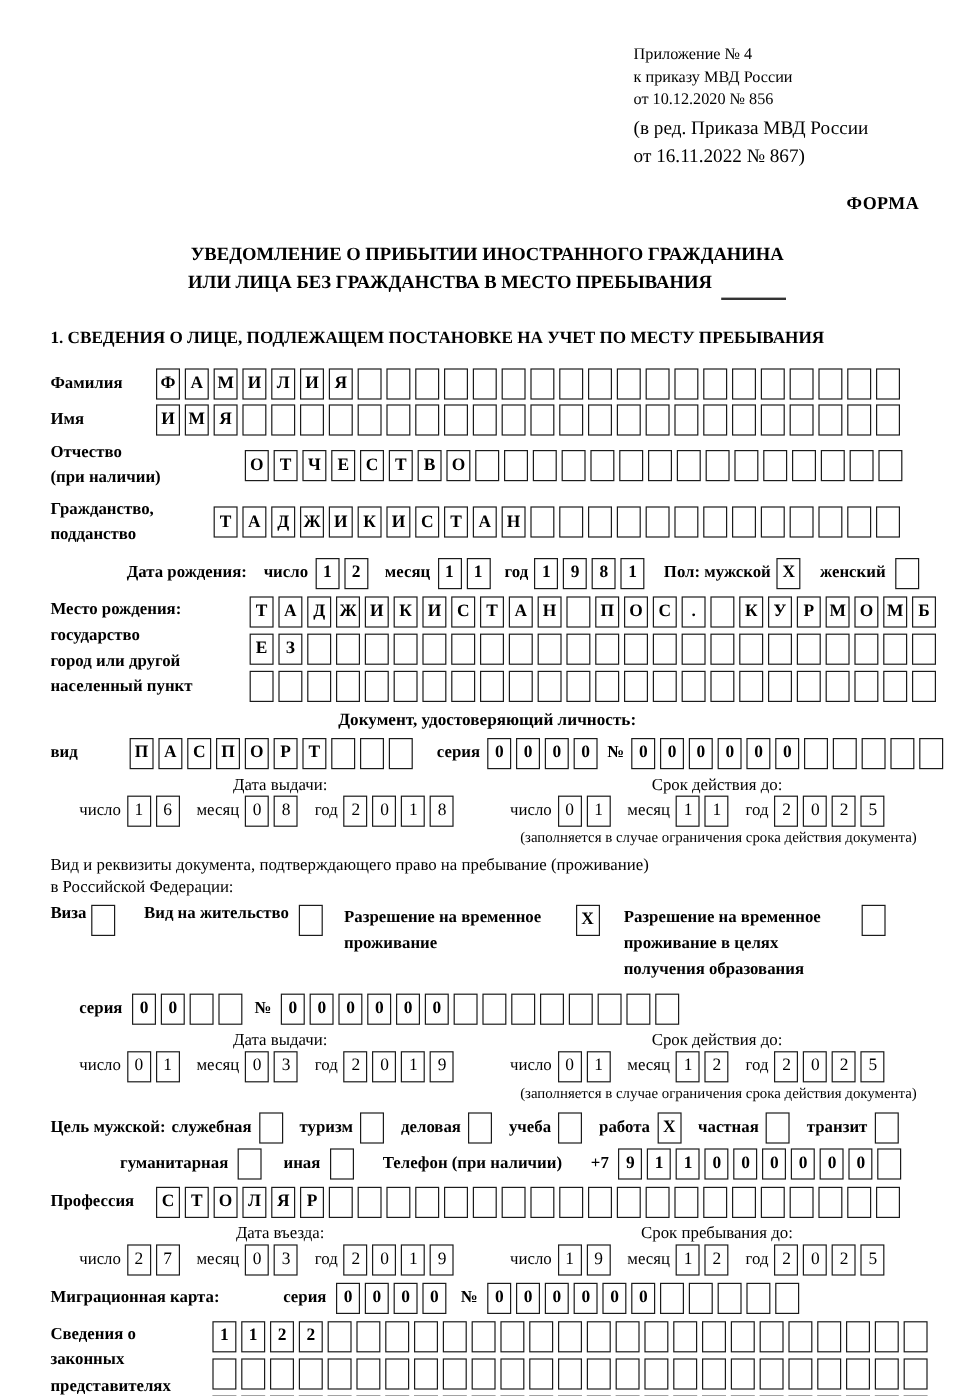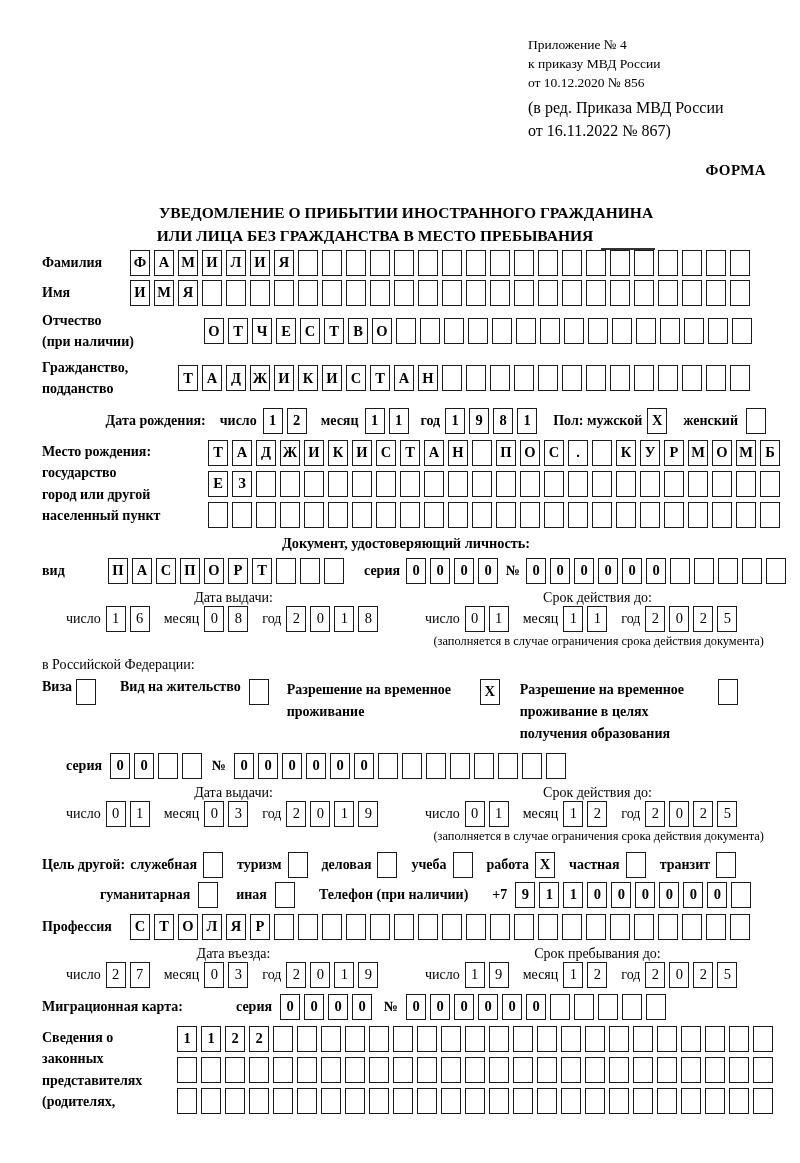--- a/index.html
+++ b/index.html
@@ -60,20 +60,21 @@
     </div>
   </div>
 
   <div class="form-word">ФОРМА</div>
 
   <div class="title">
     <div>УВЕДОМЛЕНИЕ О ПРИБЫТИИ ИНОСТРАННОГО ГРАЖДАНИНА</div>
     <div><span>ИЛИ ЛИЦА БЕЗ ГРАЖДАНСТВА В МЕСТО ПРЕБЫВАНИЯ</span><span class="blank-line">&nbsp;</span></div>
   </div>
 
+  <div class="section-h">1. СВЕДЕНИЯ О ЛИЦЕ, ПОДЛЕЖАЩЕМ ПОСТАНОВКЕ НА УЧЕТ ПО МЕСТУ ПРЕБЫВАНИЯ</div>
 
   <div class="row">
     <span class="lbl w88">Фамилия</span>
     <span class="cells">
         <span class="cell">Ф</span>
         <span class="cell">А</span>
         <span class="cell">М</span>
         <span class="cell">И</span>
         <span class="cell">Л</span>
         <span class="cell">И</span>
@@ -393,20 +394,21 @@
       <span class="cells">
           <span class="cell">2</span>
           <span class="cell">0</span>
           <span class="cell">2</span>
           <span class="cell">5</span>
         </span>
     </div>
   </div>
   <div class="note">(заполняется в случае ограничения срока действия документа)</div>
 
+  <div class="plain-line">Вид и реквизиты документа, подтверждающего право на пребывание (проживание)</div>
   <div class="plain-line2">в Российской Федерации:</div>
 
   <div class="row permits">
     <span class="mr4">Виза</span>
     <span class="cells mr20">
         <span class="cell"></span>
       </span>
     <span class="mr8">Вид на жительство</span>
     <span class="cells mr14">
         <span class="cell"></span>
@@ -495,21 +497,21 @@
           <span class="cell">2</span>
           <span class="cell">0</span>
           <span class="cell">2</span>
           <span class="cell">5</span>
         </span>
     </div>
   </div>
   <div class="note">(заполняется в случае ограничения срока действия документа)</div>
 
   <div class="row mt6">
-    <span class="mr5">Цель другой:</span>
+    <span class="mr5">Цель мужской:</span>
     <span class="mr6">служебная</span>
     <span class="cells mr10">
         <span class="cell"></span>
       </span>
     <span class="mr6">туризм</span>
     <span class="cells mr10">
         <span class="cell"></span>
       </span>
     <span class="mr6">деловая</span>
     <span class="cells mr10">

